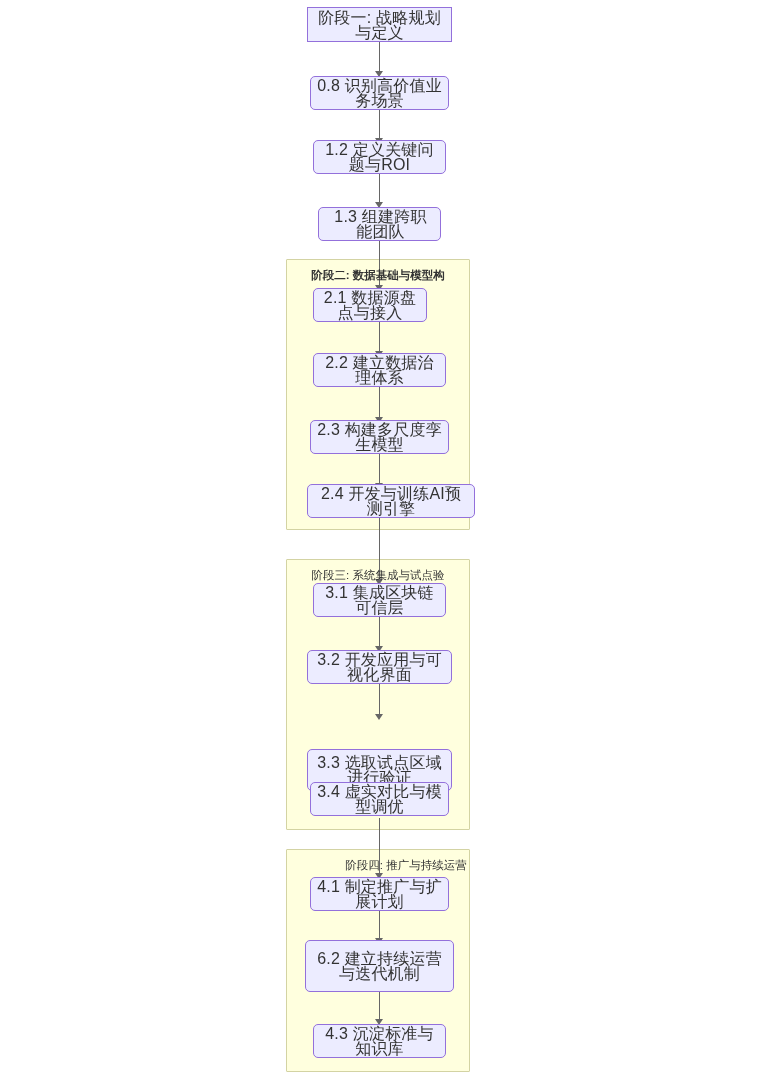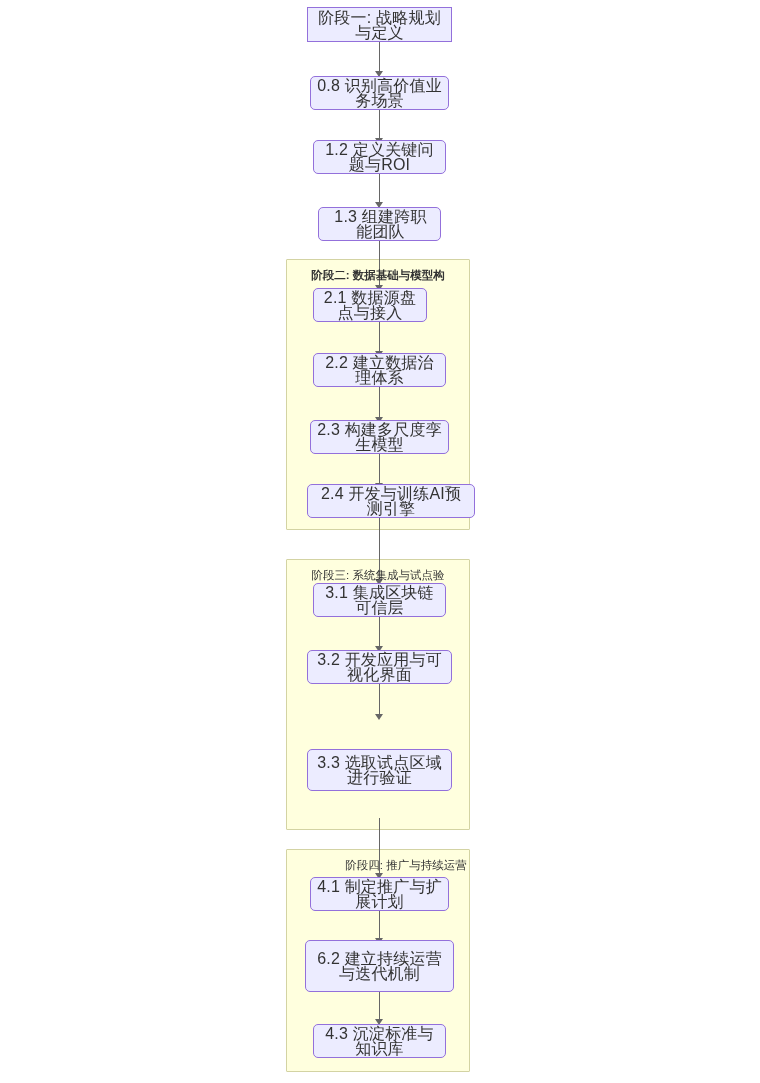--- a/index.html
+++ b/index.html
@@ -139,18 +139,19 @@
   <div class="node rounded" style="left:318px; top:207px; width:123px; height:34px;padding-left:8px;">1.3 组建跨职能团队</div>
 
   <div class="node rounded" style="left:313px; top:288px; width:114px; height:34px;">2.1 数据源盘点与接入</div>
   <div class="node rounded" style="left:313px; top:353px; width:133px; height:34px;">2.2 建立数据治理体系</div>
   <div class="node rounded" style="left:310px; top:420px; width:139px; height:34px;">2.3 构建多尺度孪生模型</div>
   <div class="node rounded" style="left:307px; top:484px; width:168px; height:34px;">2.4 开发与训练AI预测引擎</div>
 
   <div class="node rounded" style="left:313px; top:583px; width:133px; height:34px;">3.1 集成区块链可信层</div>
   <div class="node rounded" style="left:307px; top:650px; width:145px; height:34px;">3.2 开发应用与可视化界面</div>
   <div class="node rounded" style="left:307px; top:717px; width:145px; height:42px;margin-top:32px;">3.3 选取试点区域进行验证</div>
+  <div class="node rounded" style="left:310px; top:782px; width:139px; height:34px;">3.4 虚实对比与模型调优</div>
 
   <div class="node rounded" style="left:310px; top:877px; width:139px; height:34px;text-align:center;">4.1 制定推广与扩展计划</div>
   <div class="node rounded" style="left:305px; top:940px; width:149px; height:52px;">6.2 建立持续运营与迭代机制</div>
   <div class="node rounded" style="left:313px; top:1024px; width:133px; height:34px;">4.3 沉淀标准与知识库</div>
 
 </div>
 
 </body></html>

